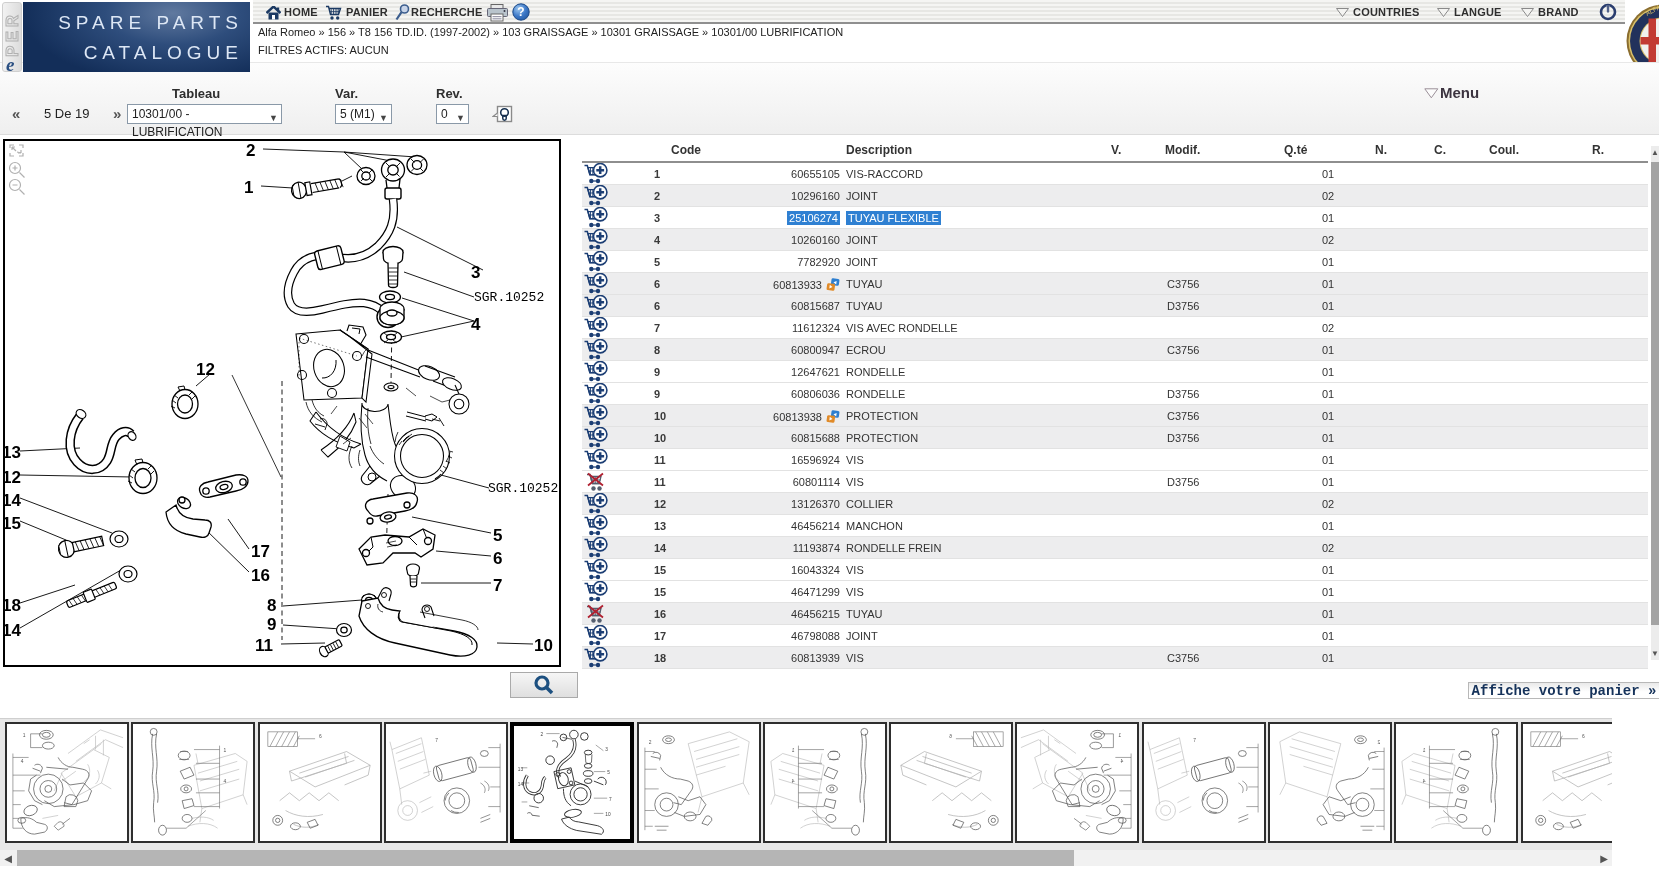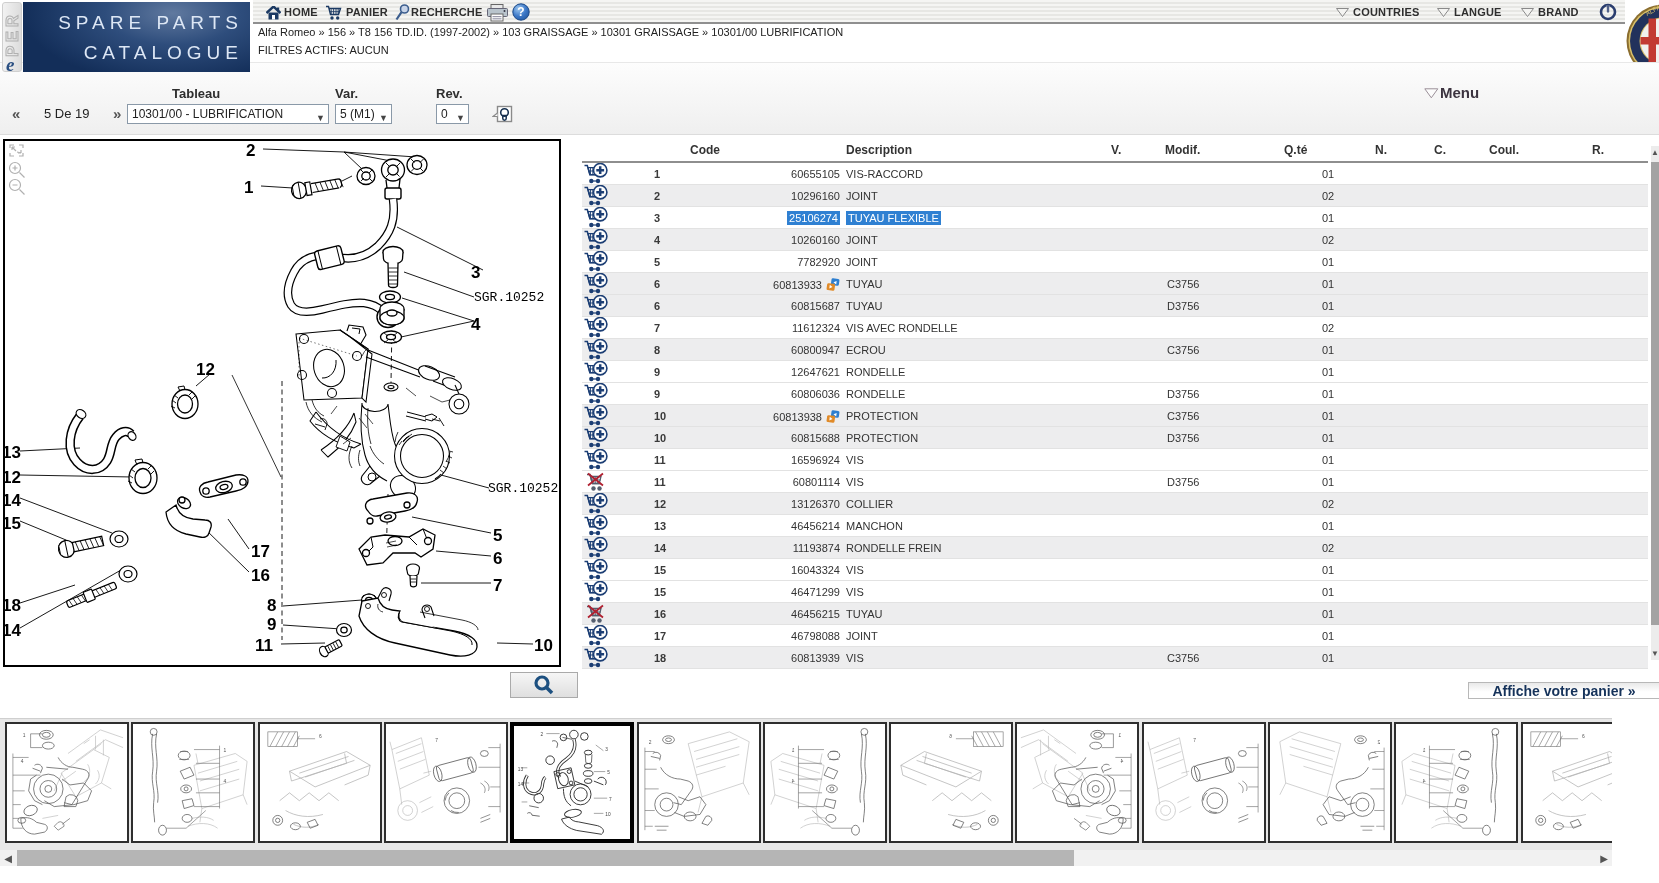--- a/index.html
+++ b/index.html
@@ -53,21 +53,21 @@
 
 #vsb { left:1651px; top:146px; width:8px; height:514px; background:#ececec; }
 #vsb .thumb { position:absolute; left:0; top:16px; width:8px; height:463px; background:#a3a3a3; }
 #vsb .up { position:absolute; left:0; top:2px; font-size:8px; color:#555; }
 #vsb .dn { position:absolute; left:0; bottom:2px; font-size:8px; color:#555; }
 
 
 #magbtn { left:510px; top:672px; width:68px; height:26px; background:linear-gradient(#f6f6f6,#dfdfdf); border:1px solid #aaa; }
 
 
-#panierbtn { left:1468px; top:682px; width:191px; height:17px; background:linear-gradient(#e9e9e9,#ffffff 60%); border:1px solid #b8b8b8; border-right:none; font-weight:bold; font-size:14px; color:#15325a; text-align:center; line-height:16px; }
+#panierbtn { left:1468px; top:682px; width:191px; height:17px; background:linear-gradient(#e9e9e9,#ffffff 60%); border:1px solid #b8b8b8; border-right:none; font-weight:bold; font-size:14px; color:#15325a; text-align:center; line-height:16px;font-family:Liberation Mono, monospace; }
 
 
 #strip { left:0; top:718px; width:1612px; height:148px; background:#e7e7e7; border-top:1px solid #cfcfcf; overflow:hidden; }
 .thumb-box { position:absolute; top:3px; width:124px; height:121px; background:#fff; border:2px solid #2e2e2e; }
 .thumb-box.selected { border:4px solid #000; }
 #hsb { position:absolute; left:0; top:131px; width:1612px; height:17px; background:#f1f1f1; }
 #hsb .thumb { position:absolute; left:17px; top:0; width:1057px; height:17px; background:#b5b5b5; }
 #hsb .la, #hsb .ra { position:absolute; top:1px; width:16px; height:15px; color:#555; font-size:10px; text-align:center; line-height:15px;}
 #hsb .la { left:0; }
 #hsb .ra { right:0; }
@@ -164,21 +164,21 @@
   <div class="abs" id="crumb">Alfa Romeo » 156 » T8 156 TD.ID. (1997-2002) » 103 GRAISSAGE » 10301 GRAISSAGE » 10301/00 LUBRIFICATION</div>
   <div class="abs" id="filtres">FILTRES ACTIFS: AUCUN</div>
 
   <div class="abs" id="ctrlband"></div>
   <div class="clabel" style="left:128px; top:86px;margin-left:44px;">Tableau</div>
   <div class="clabel" style="left:335px; top:86px;">Var.</div>
   <div class="clabel" style="left:436px; top:86px;">Rev.</div>
   <div class="pagnav" style="left:12px; top:105px;">«</div>
   <div class="pagnav" style="left:44px; top:106px; font-weight:normal; font-size:13px; color:#222;text-align:center;">5 De 19</div>
   <div class="pagnav" style="left:113px; top:105px;">»</div>
-  <div class="sel" style="left:127px; top:104px; width:202px;">10301/00 - LUBRIFICATION<span class="ar">▼</span></div>
+  <div class="sel" style="left:127px; top:104px; width:155px;">10301/00 - LUBRIFICATION<span class="ar">▼</span></div>
   <div class="sel" style="left:335px; top:104px; width:57px;">5 (M1)<span class="ar">▼</span></div>
   <div class="sel" style="left:436px; top:104px; width:33px;">0<span class="ar">▼</span></div>
   <svg class="abs" style="left:492px; top:103px;" width="22" height="22" viewBox="0 0 22 22">
     <rect x="5.5" y="3.5" width="14" height="15" fill="#fff" stroke="#8a8a8a" stroke-width="1.4"></rect>
     <path d="M5.5 10 L1 13.5 L5.5 13.5" fill="#fff" stroke="#8a8a8a" stroke-width="1.2"></path>
     <circle cx="12.5" cy="9.5" r="3.8" fill="none" stroke="#16304f" stroke-width="1.6"></circle>
     <path d="M10.8 12.5 h3.4 v3 a1.7 1.7 0 0 1 -3.4 0 z" fill="none" stroke="#16304f" stroke-width="1.5"></path>
   </svg>
   <svg class="abs" style="left:1424px; top:88px;" width="15" height="11" viewBox="0 0 15 11">
       <path d="M0.8 0.8 h13 l-6.5 9 z" fill="#fcfcfc" stroke="#9a8f98"></path>
@@ -461,21 +461,21 @@
       <path d="M362 356 a15 19 0 0 1 6 -8" stroke-width="0.7"></path>
     </g>
   </svg>
 
   <svg class="abs" style="left:510px; top:672px; z-index:9;" width="68" height="26" viewBox="0 0 68 26">
     <circle cx="32" cy="11" r="6" fill="none" stroke="#1d5080" stroke-width="3.2"></circle>
     <path d="M36.5 15.5 L42 21" stroke="#1d5080" stroke-width="3.6"></path>
   </svg>
 
   <div class="abs" id="tbl">
-    <div class="hdr" style="left:89px;margin-left:19px;">Code</div>
+    <div class="hdr" style="left:89px;">Code</div>
     <div class="hdr" style="left:264px;">Description</div>
     <div class="hdr" style="left:529px;">V.</div>
     <div class="hdr" style="left:583px;">Modif.</div>
     <div class="hdr" style="left:702px;">Q.té</div>
     <div class="hdr" style="left:793px;">N.</div>
     <div class="hdr" style="left:852px;">C.</div>
     <div class="hdr" style="left:907px;">Coul.</div>
     <div class="hdr" style="left:1010px;">R.</div>
     <div id="hline"></div>
   <div class="row" style="top: 23px;">

